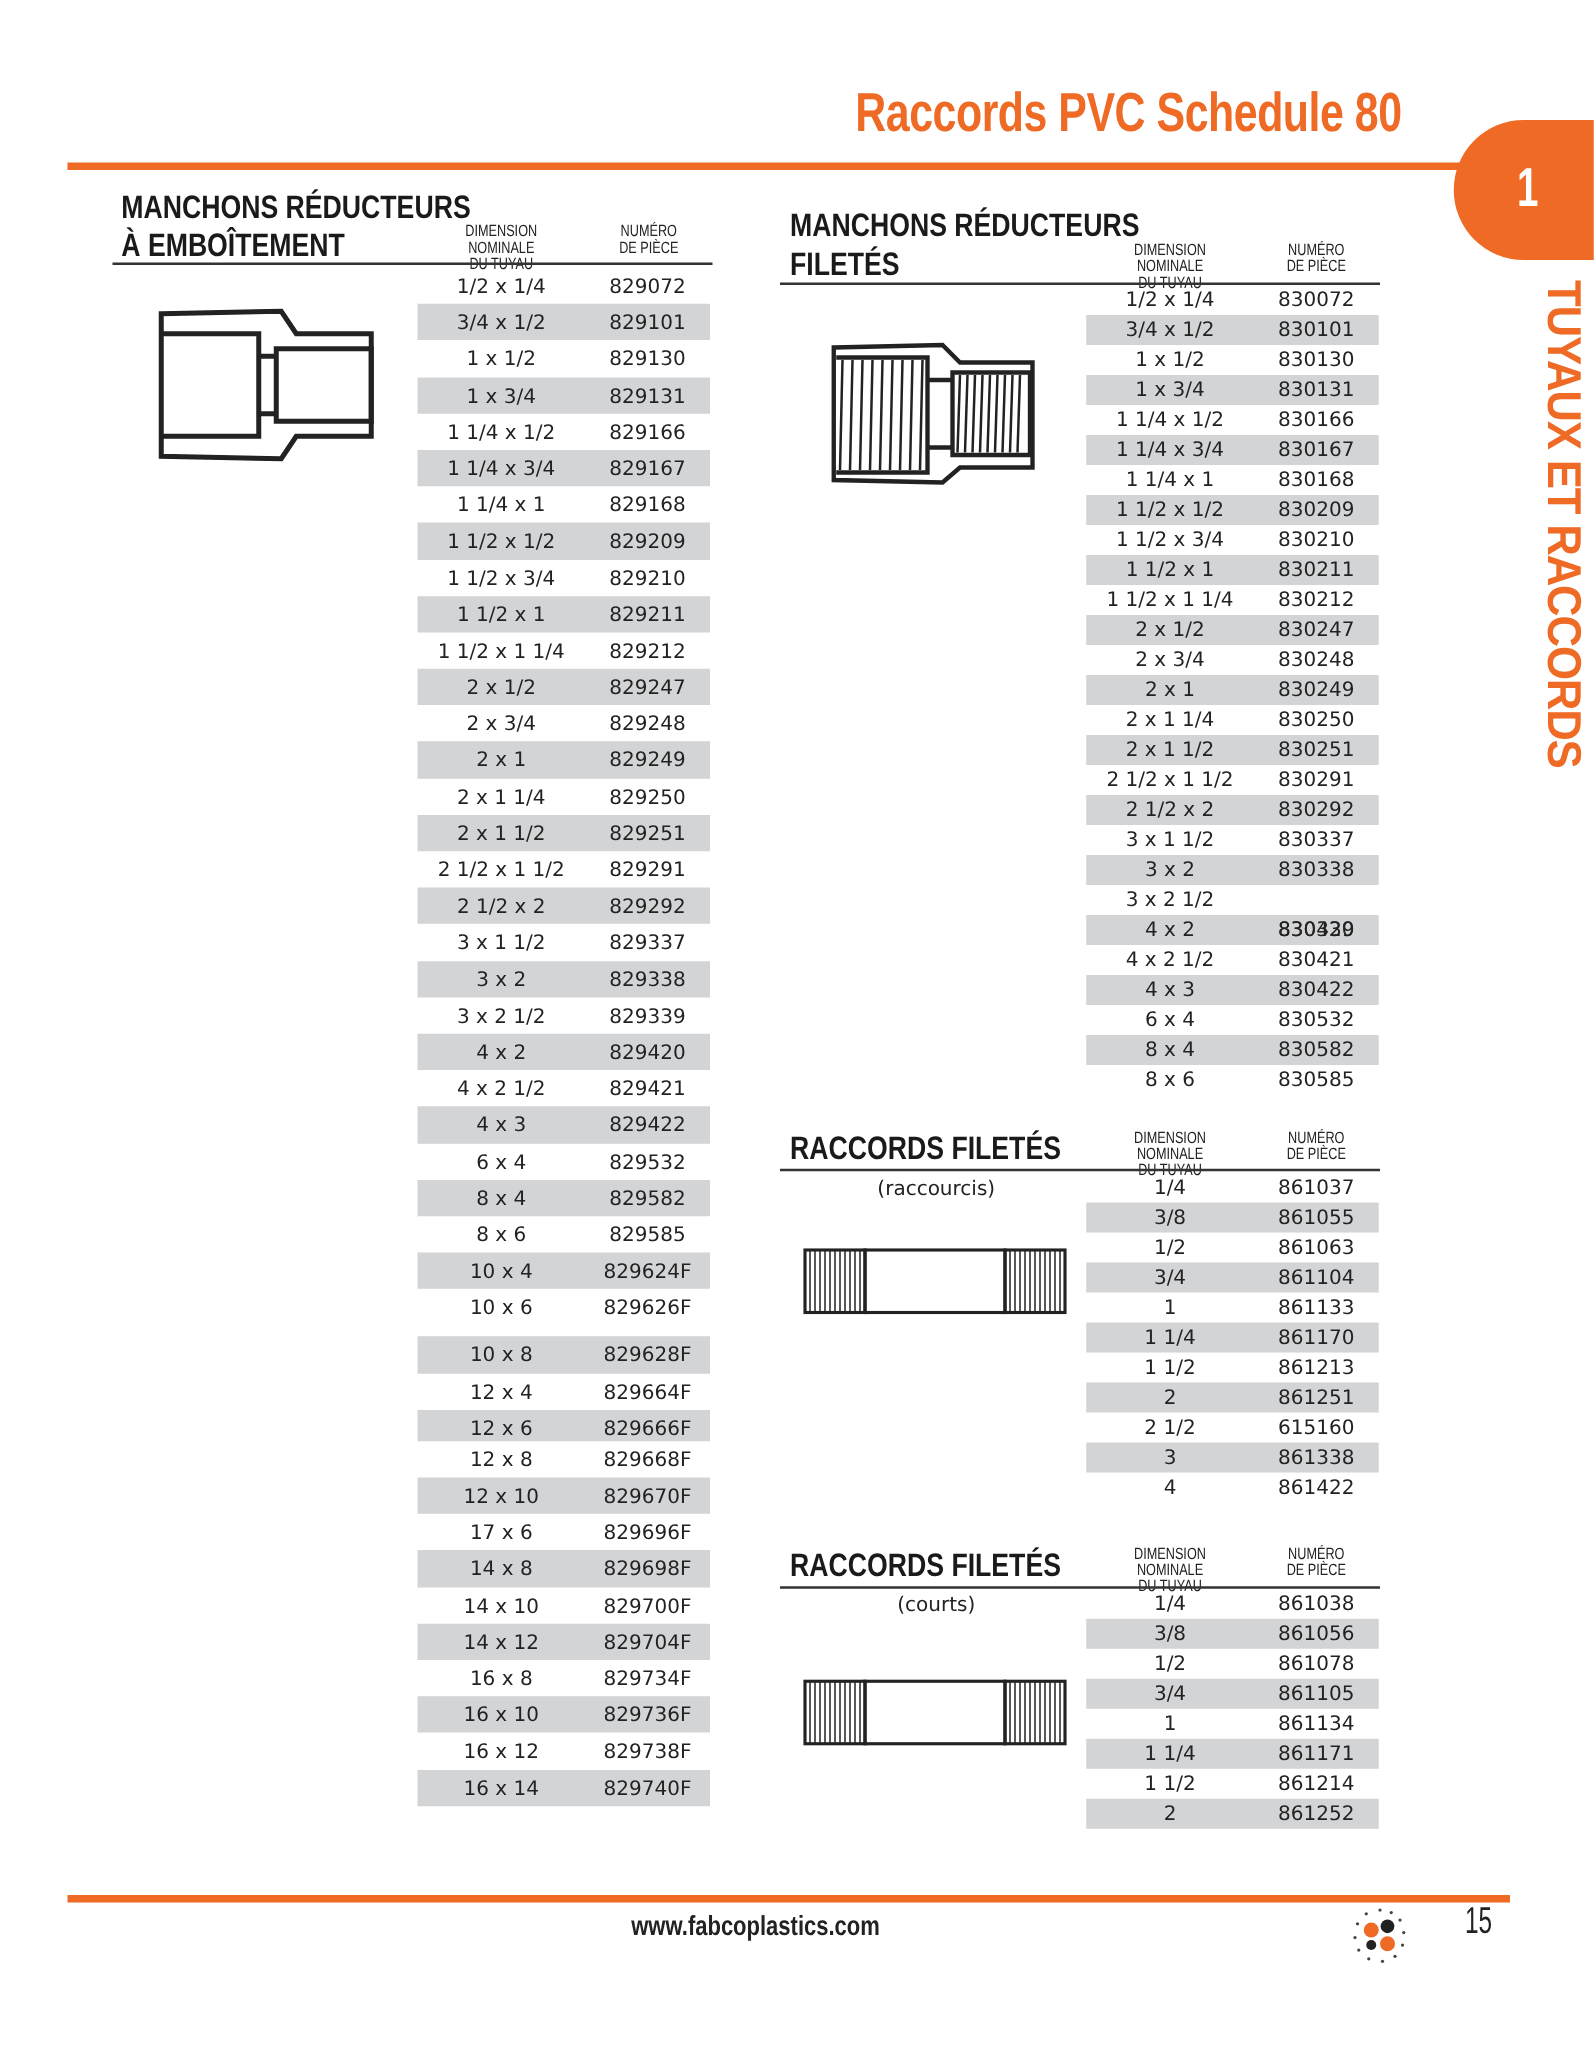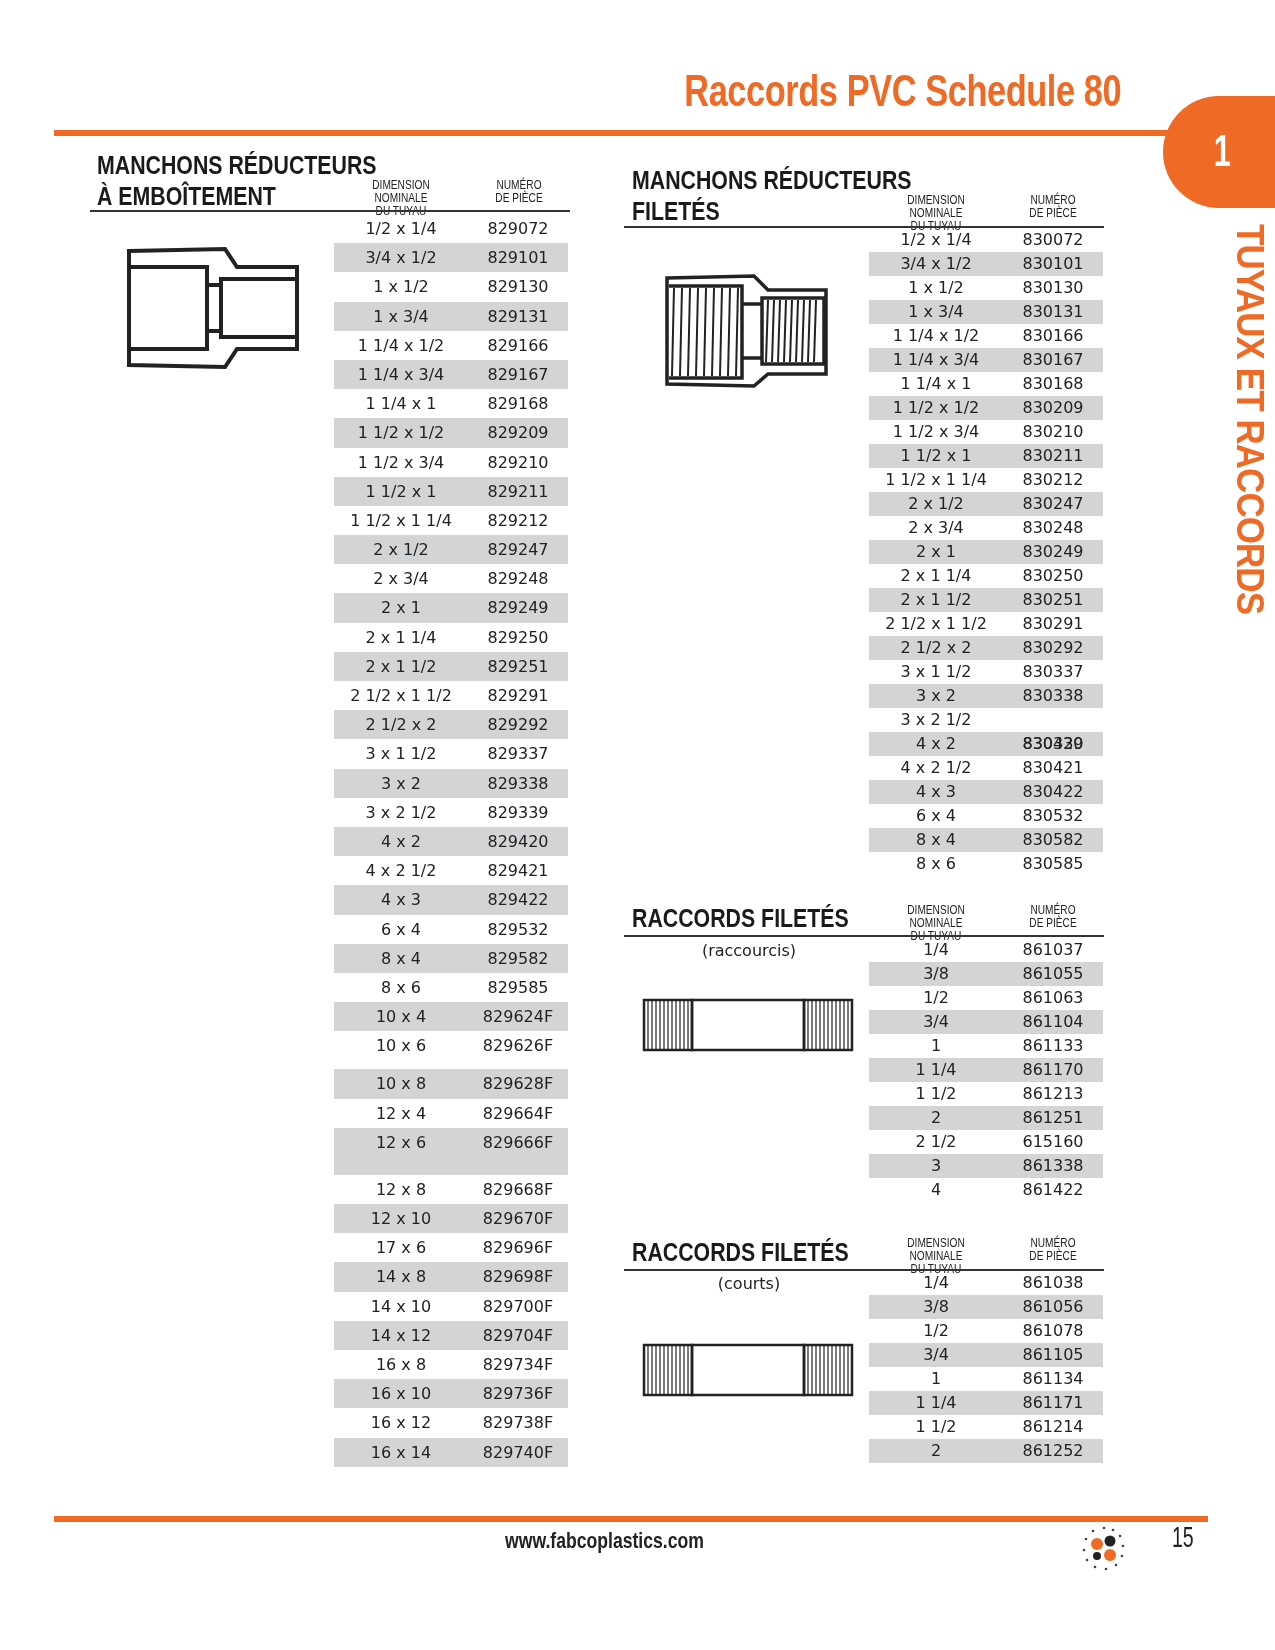--- a/index.html
+++ b/index.html
@@ -213,21 +213,21 @@
       <div class="c2" style="width: 100px;">829626F</div>
     </div>
     <div class="row alt" style="height: 29.2px; line-height: 29.2px; margin-top: 9px;">
       <div class="c1" style="width: 134px;">10 x 8</div>
       <div class="c2" style="width: 100px;">829628F</div>
     </div>
     <div class="row" style="height: 29.2px; line-height: 29.2px;">
       <div class="c1" style="width: 134px;">12 x 4</div>
       <div class="c2" style="width: 100px;">829664F</div>
     </div>
-    <div class="row alt" style="height: 47px; line-height: 29.2px;">
+    <div class="row alt" style="height: 25px; line-height: 29.2px;">
       <div class="c1" style="width: 134px;">12 x 6</div>
       <div class="c2" style="width: 100px;">829666F</div>
     </div>
     <div class="row" style="height: 29.2px; line-height: 29.2px;">
       <div class="c1" style="width: 134px;">12 x 8</div>
       <div class="c2" style="width: 100px;">829668F</div>
     </div>
     <div class="row alt" style="height: 29.2px; line-height: 29.2px;">
       <div class="c1" style="width: 134px;">12 x 10</div>
       <div class="c2" style="width: 100px;">829670F</div>

